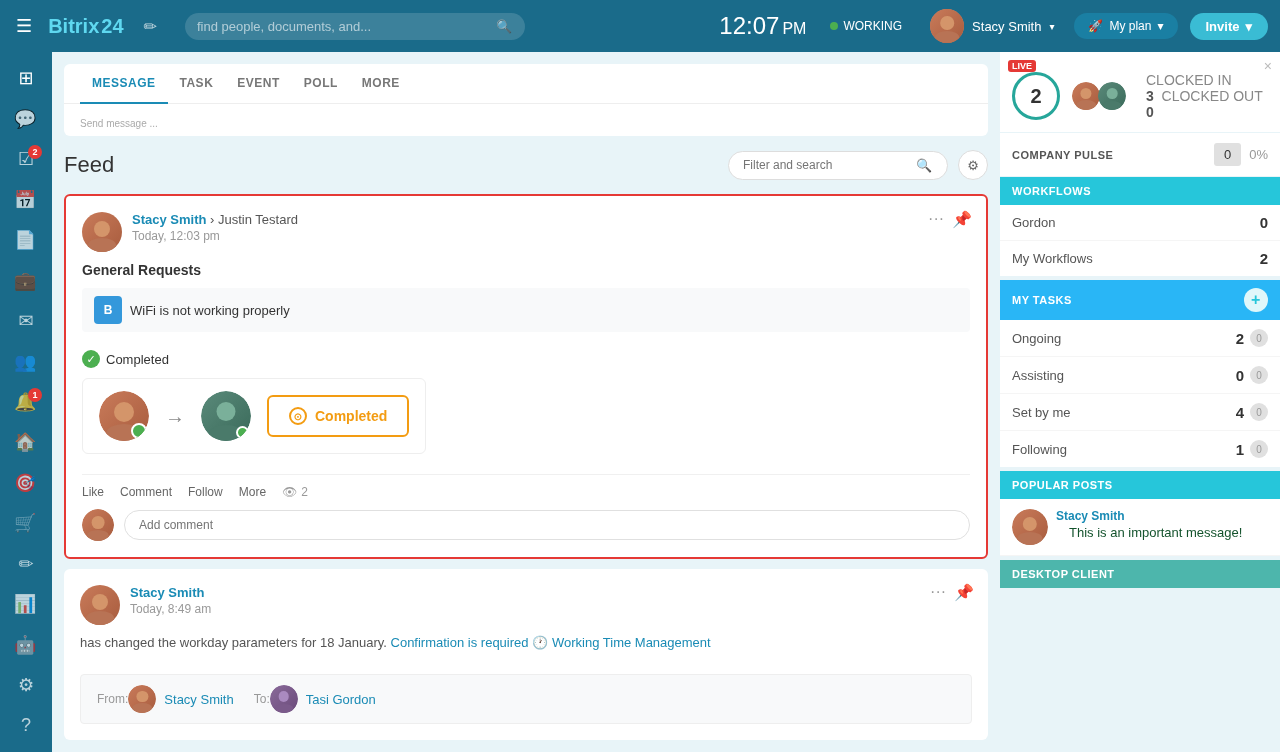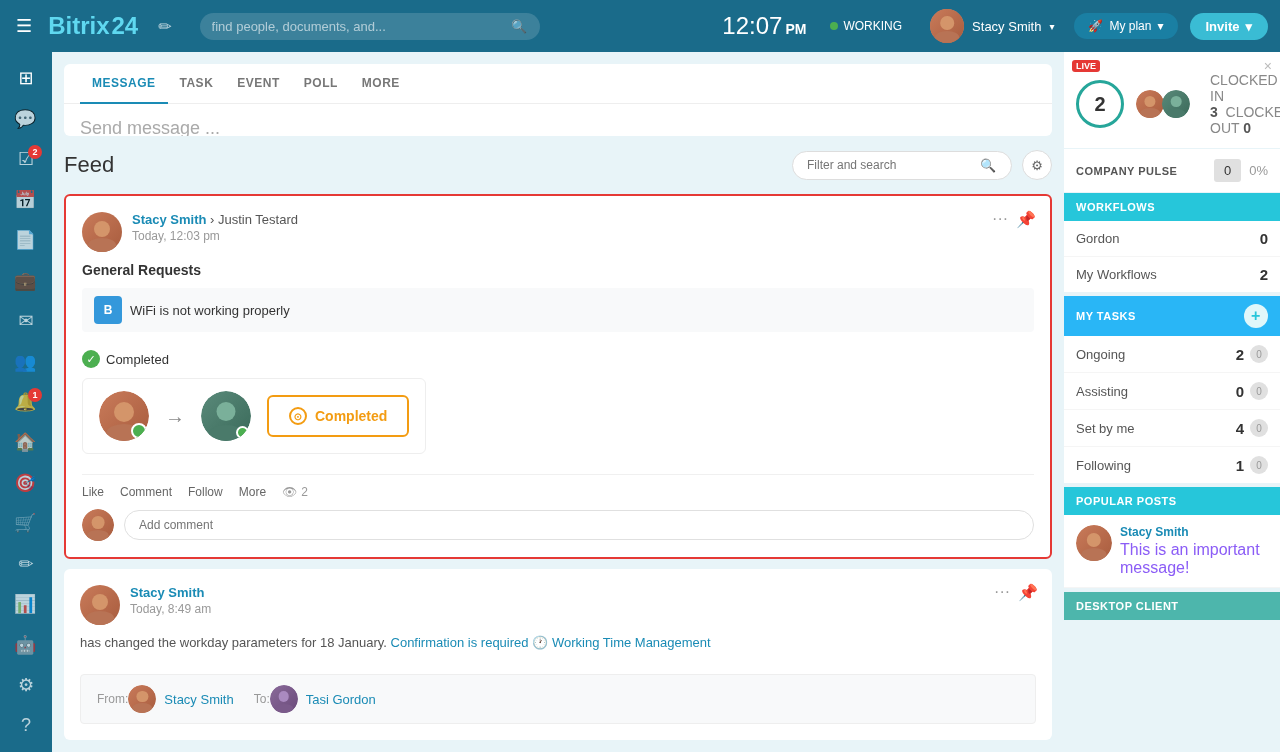--- a/index.html
+++ b/index.html
@@ -10,21 +10,21 @@
       background: #1a6b8a;
       height: 52px;
       display: flex;
       align-items: center;
       padding: 0 12px;
       gap: 12px;
       position: relative;
       z-index: 10;
     }
     .topnav-hamburger { color: white; font-size: 18px; cursor: pointer; padding: 4px; }
-    .topnav-logo { color: white; font-size: 24px; font-weight: bold; white-space: nowrap; }
+    .topnav-logo { color: white; font-size: 20px; font-weight: bold; white-space: nowrap; }
     .topnav-logo span { color: #5fd8f0; }
     .topnav-pencil { color: rgba(255,255,255,0.7); font-size: 16px; margin-left: 8px; }
     .topnav-search {
       flex: 1;
       max-width: 340px;
       background: rgba(255,255,255,0.15);
       border-radius: 20px;
       display: flex;
       align-items: center;
       padding: 6px 12px;
@@ -43,21 +43,21 @@
     .topnav-search-icon { color: rgba(255,255,255,0.7); }
     .topnav-time {
       color: white;
       font-size: 24px;
       font-weight: 300;
       margin-left: auto;
       display: flex;
       align-items: baseline;
       gap: 3px;
     }
-    .topnav-time-pm { font-size: 14px; font-weight: bold; }
+    .topnav-time-pm { font-size: 16px; font-weight: normal; }
     .topnav-working {
       display: flex;
       align-items: center;
       gap: 5px;
       color: white;
       font-size: 12px;
       margin-left: 12px;
     }
     .working-dot { width: 8px; height: 8px; background: #4CAF50; border-radius: 50%; }
     .topnav-user {
@@ -182,21 +182,21 @@
       color: #777;
       cursor: pointer;
       border-bottom: 2px solid transparent;
       margin-bottom: -1px;
       letter-spacing: 0.5px;
     }
     .composer-tab.active { color: #1a8bb5; border-bottom-color: #1a8bb5; }
     .composer-input {
       padding: 14px 16px;
       color: #aaa;
-      font-size: 18px;
+      font-size: 10px;
       cursor: text;
     }
 
     
     .feed-header {
       display: flex;
       align-items: center;
       justify-content: space-between;
       padding: 4px 0;
     }
@@ -452,21 +452,21 @@
     }
     .mini-avatar {
       width: 28px;
       height: 28px;
       border-radius: 50%;
       overflow: hidden;
     }
 
     
     .right-sidebar {
-      width: 216px;
+      width: 280px;
       flex-shrink: 0;
       display: flex;
       flex-direction: column;
       overflow-y: auto;
       background: #e8f4f8;
       padding: 0 0 12px 0;
       gap: 0;
     }
 
     
@@ -611,21 +611,21 @@
 
     
     .popular-item {
       display: flex;
       align-items: flex-start;
       gap: 8px;
       padding: 10px 12px;
       border-bottom: 1px solid #f5f5f5;
     }
     .popular-name { color: #1a8bb5; font-size: 12px; font-weight: bold; }
-    .popular-text { color: #8b5cf6; font-size: 16px; margin-top: 2px; }
+    .popular-text { color: #14532d; font-size: 13px; margin-top: 2px; margin-left: 13px; }
 
     
     .desktop-client-header {
       background: #4db6ac;
     }
 
     
     .av-stacy {
       width: 100%;
       height: 100%;

